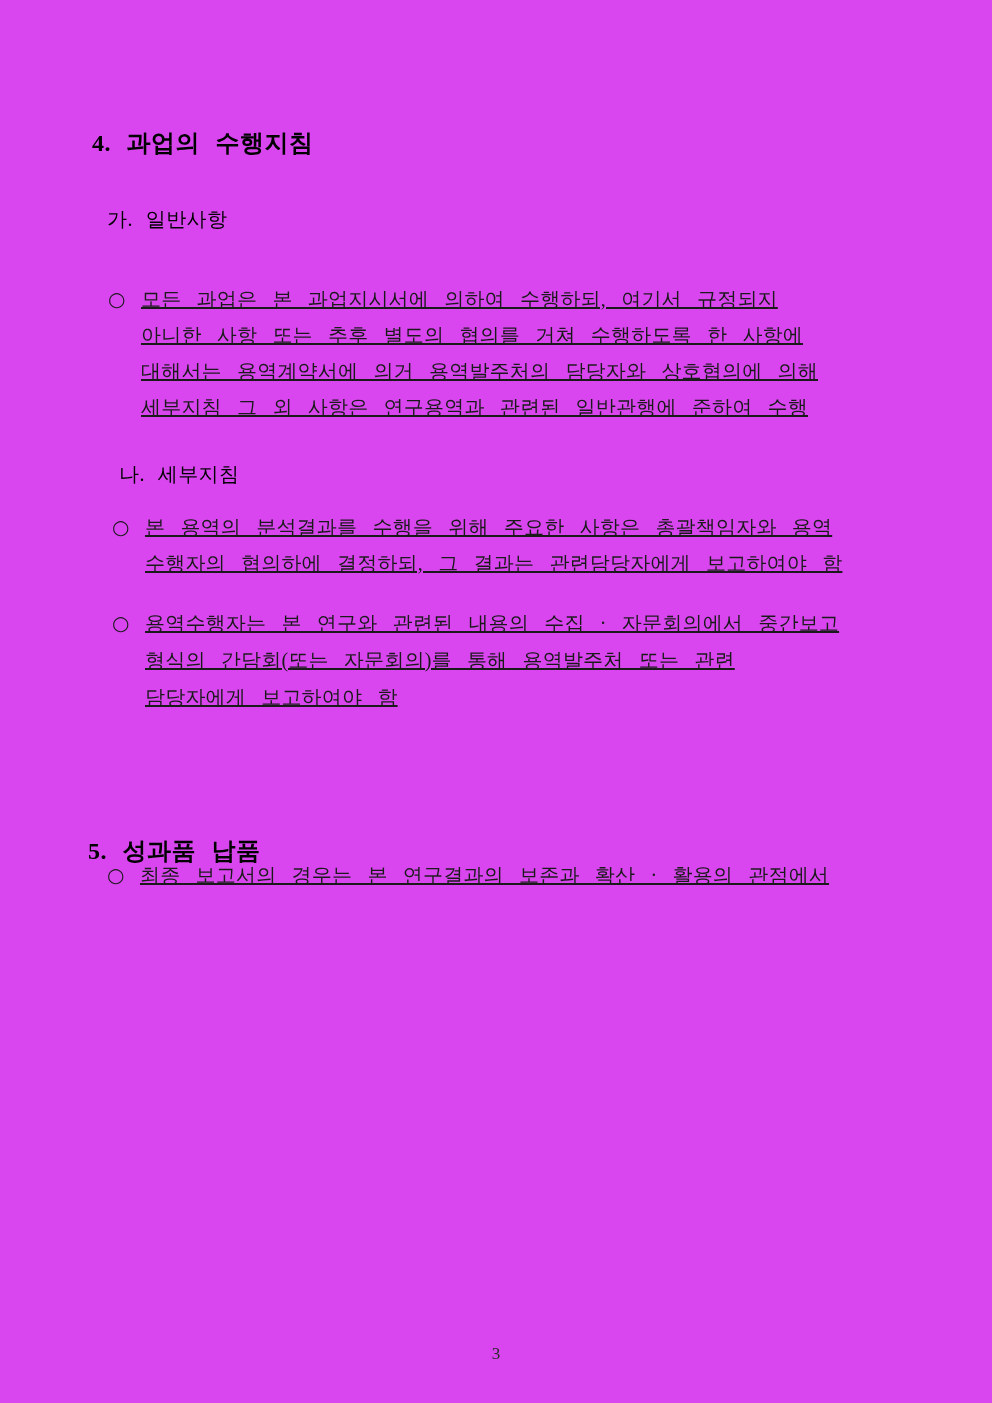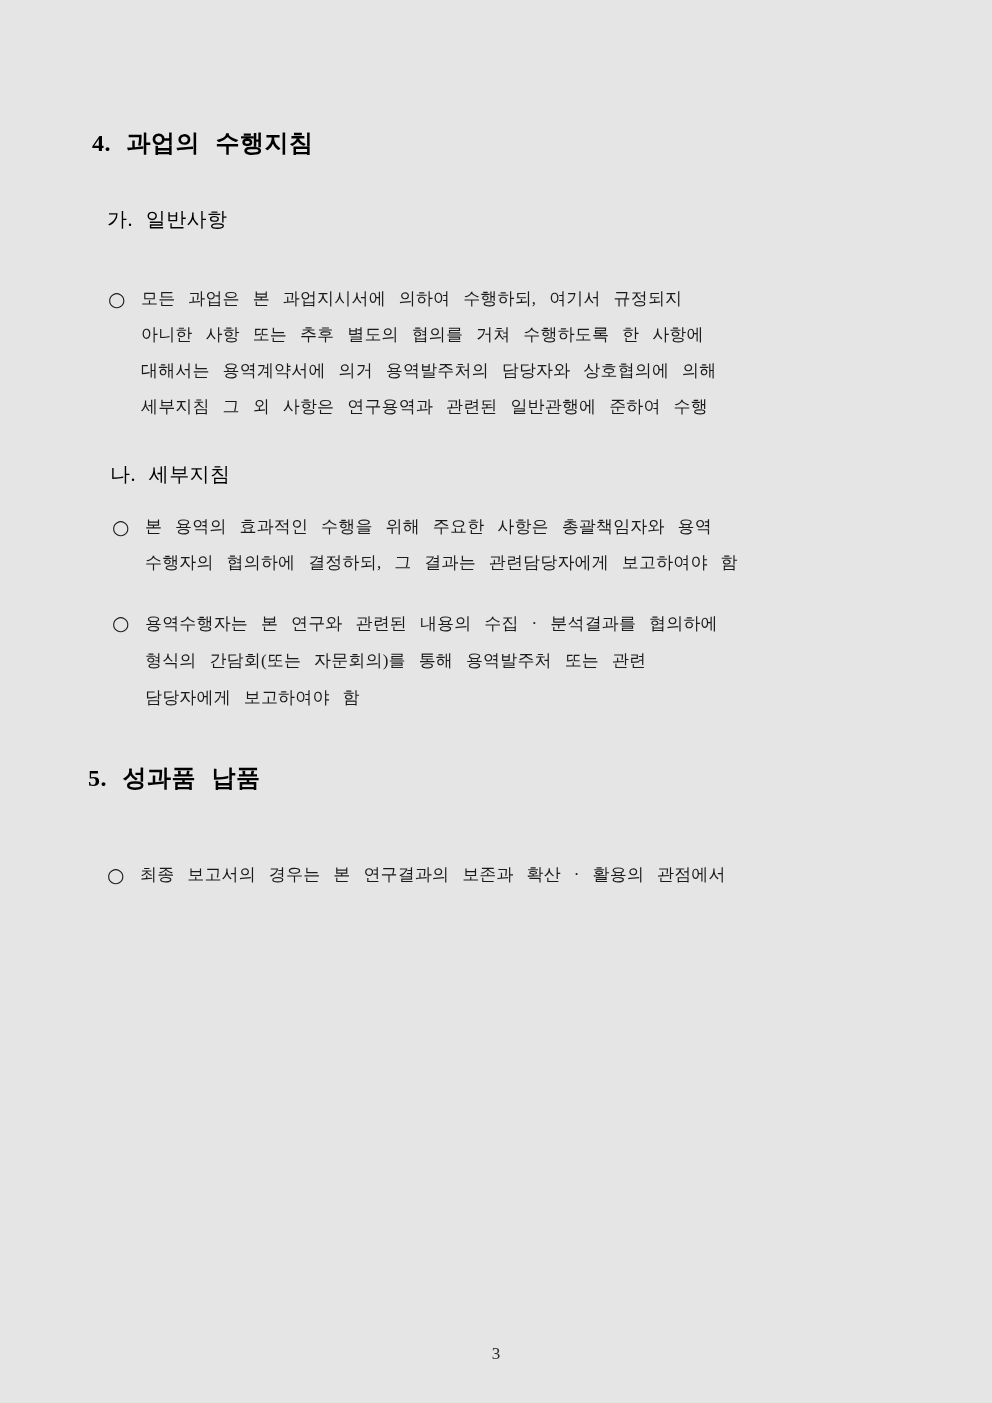--- a/index.html
+++ b/index.html
@@ -4,21 +4,21 @@
 <style>
   html, body {
     margin: 0;
     padding: 0;
     background: #ffffff;
   }
   .page {
     position: relative;
     width: 992px;
     height: 1403px;
-    background: #e5e5e5;
+    background: #d946ef;
     color: #1a1a1a;
     font-family: "Liberation Serif", "DejaVu Serif", serif;
     overflow: hidden;
   }
   .abs { position: absolute; }
   .sec-heading {
     font-size: 24px;
     font-weight: bold;
     color: #000000;
     line-height: 1.15;
@@ -42,26 +42,27 @@
   .bullet .marker {
     flex: 0 0 33px;
     width: 33px;
     font-size: 20px;
     color: #1a1a1a;
     line-height: var(--lh, 36px);
     font-family: "DejaVu Sans", "Liberation Sans", sans-serif;
   }
   .bullet .lines { flex: 1 1 auto; }
   .line {
-    font-size: 17px;
+    font-size: 20px;
     line-height: var(--lh, 36px);
     white-space: pre;
     word-spacing: 0.5em;
     letter-spacing: 0.01em;
     color: #1a1a1a;
+    text-decoration: underline;
   }
   .page-number {
     left: 0;
     width: 100%;
     text-align: center;
     font-size: 17px;
     color: #2a2a2a;
     line-height: 1;
   }
 </style>
@@ -77,40 +78,40 @@
   <div class="abs bullet" style="left:108px; top:281px; --lh:36px;">
     <span class="marker">○</span>
     <div class="lines">
       <div class="line">모든 과업은 본 과업지시서에 의하여 수행하되, 여기서 규정되지</div>
       <div class="line">아니한 사항 또는 추후 별도의 협의를 거쳐 수행하도록 한 사항에</div>
       <div class="line">대해서는 용역계약서에 의거 용역발주처의 담당자와 상호협의에 의해</div>
       <div class="line">세부지침 그 외 사항은 연구용역과 관련된 일반관행에 준하여 수행</div>
     </div>
   </div>
 
-  <div class="abs sub-heading" style="left:110px; top:463px;">나. 세부지침</div>
+  <div class="abs sub-heading" style="left:119px; top:463px;">나. 세부지침</div>
 
   <div class="abs bullet" style="left:112px; top:509px; --lh:36px;">
     <span class="marker">○</span>
     <div class="lines">
-      <div class="line">본 용역의 효과적인 수행을 위해 주요한 사항은 총괄책임자와 용역</div>
+      <div class="line">본 용역의 분석결과를 수행을 위해 주요한 사항은 총괄책임자와 용역</div>
       <div class="line">수행자의 협의하에 결정하되, 그 결과는 관련담당자에게 보고하여야 함</div>
     </div>
   </div>
 
   <div class="abs bullet" style="left:112px; top:605px; --lh:37px;">
     <span class="marker">○</span>
     <div class="lines">
-      <div class="line">용역수행자는 본 연구와 관련된 내용의 수집 · 분석결과를 협의하에</div>
+      <div class="line">용역수행자는 본 연구와 관련된 내용의 수집 · 자문회의에서 중간보고</div>
       <div class="line">형식의 간담회(또는 자문회의)를 통해 용역발주처 또는 관련</div>
       <div class="line">담당자에게 보고하여야 함</div>
     </div>
   </div>
 
-  <div class="abs sec-heading" style="left:88px; top:765px;">5. 성과품 납품</div>
+  <div class="abs sec-heading" style="left:88px; top:838px;">5. 성과품 납품</div>
 
   <div class="abs bullet" style="left:107px; top:856px; --lh:38px;">
     <span class="marker">○</span>
     <div class="lines">
       <div class="line">최종 보고서의 경우는 본 연구결과의 보존과 확산 · 활용의 관점에서</div>
     </div>
   </div>
 
   <div class="abs page-number" style="top:1345px;">3</div>
 

